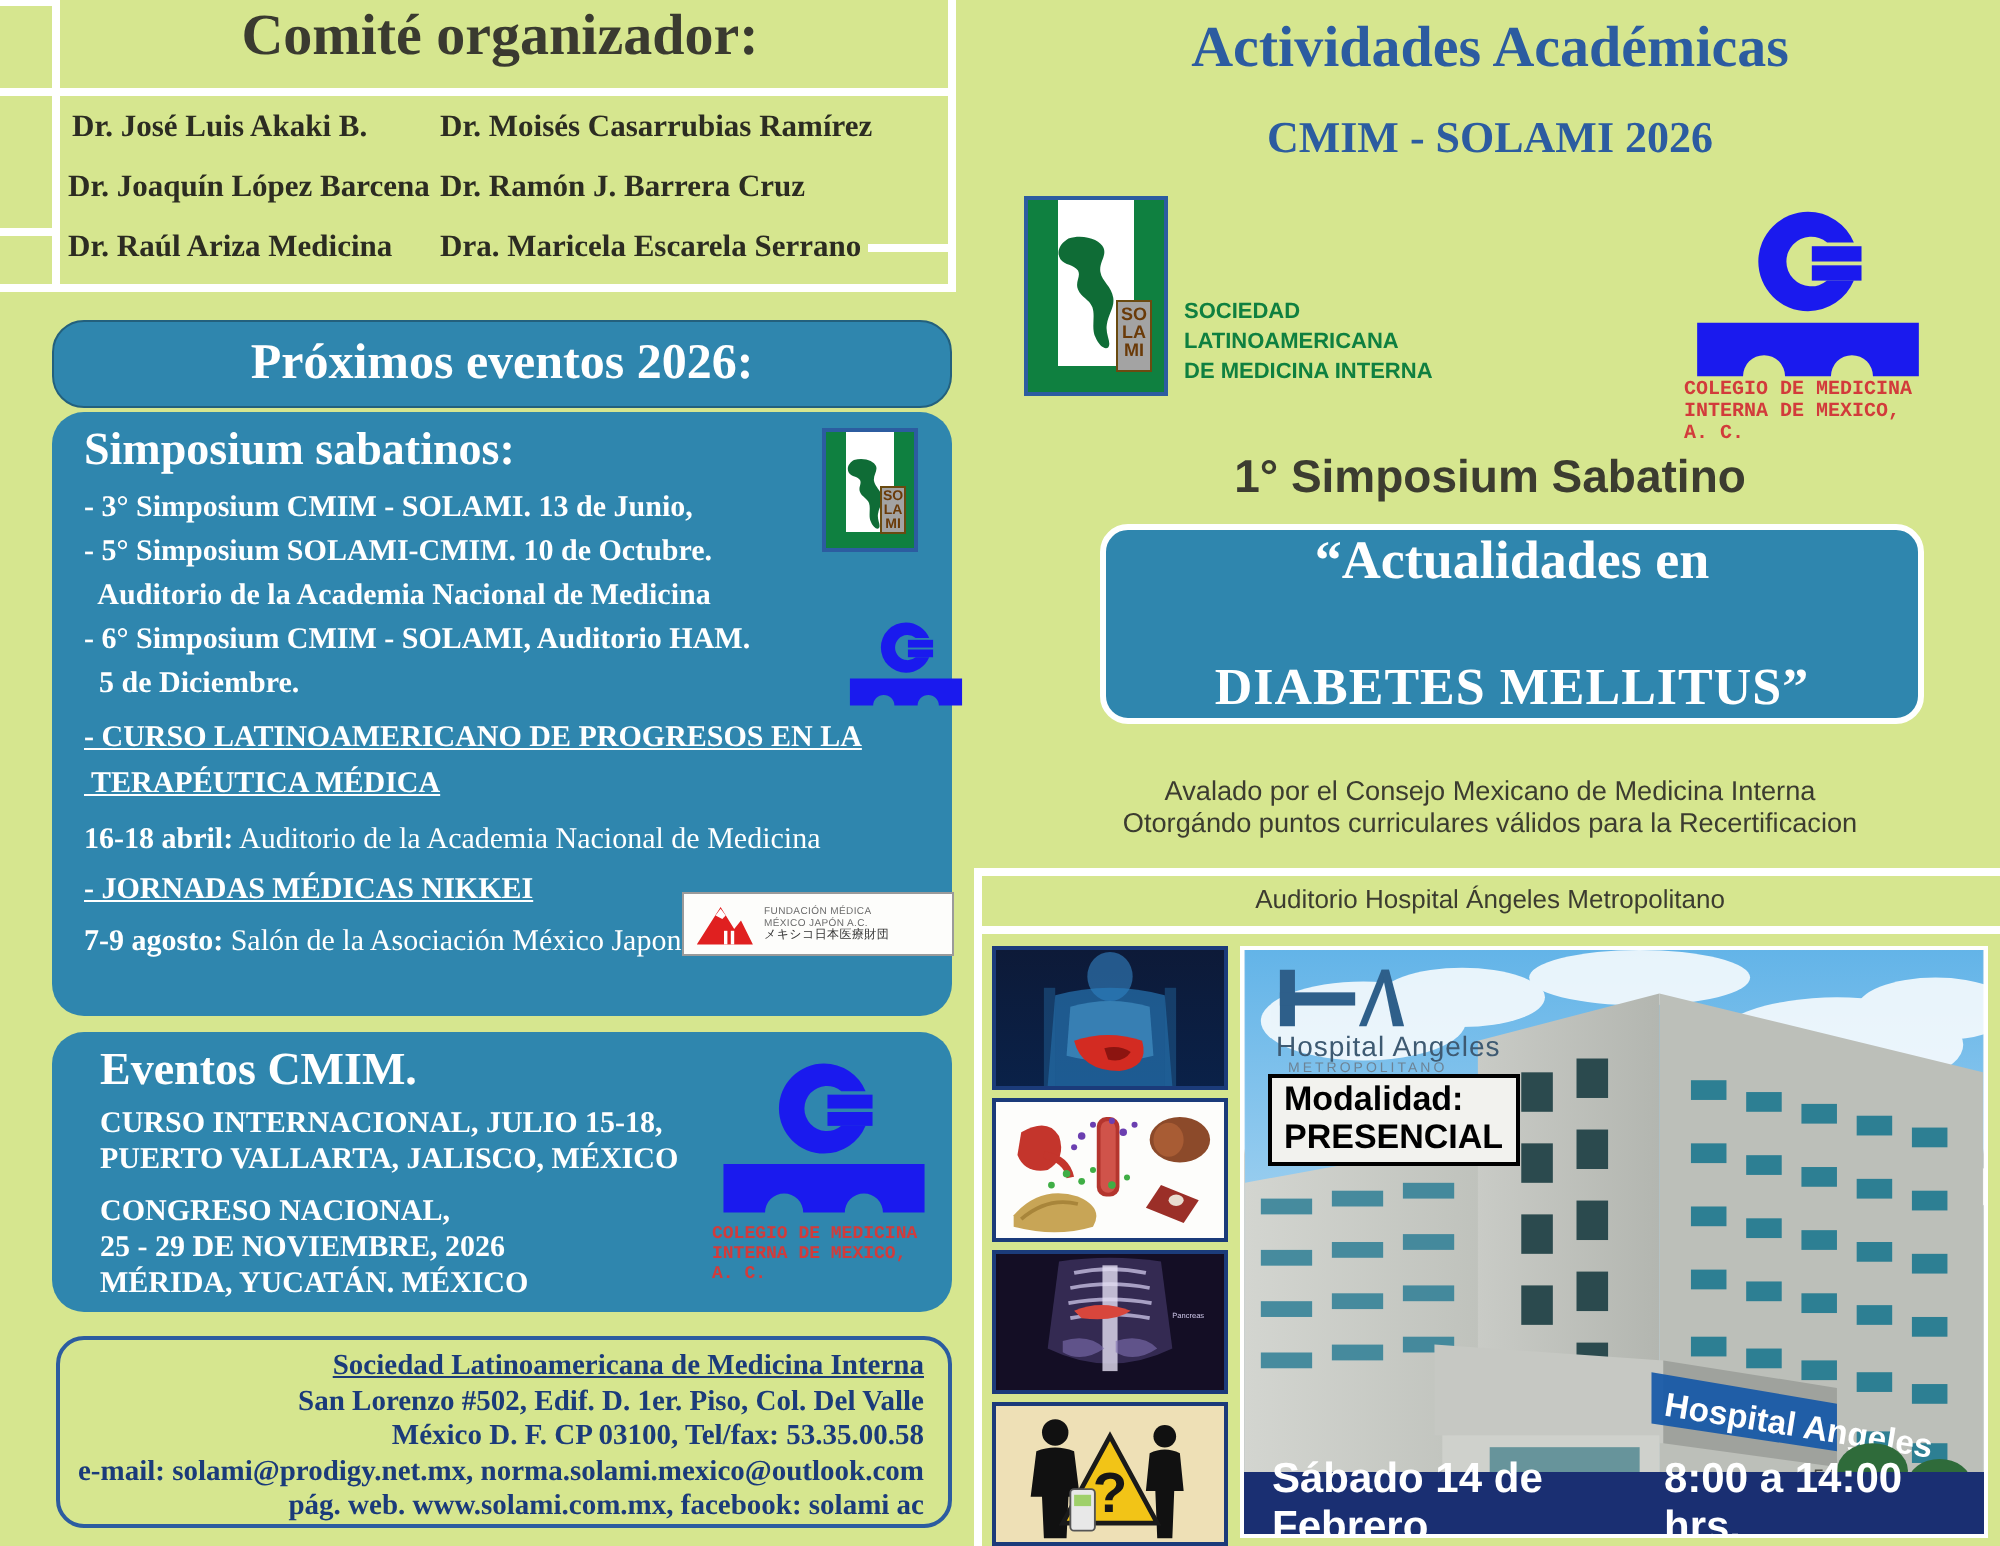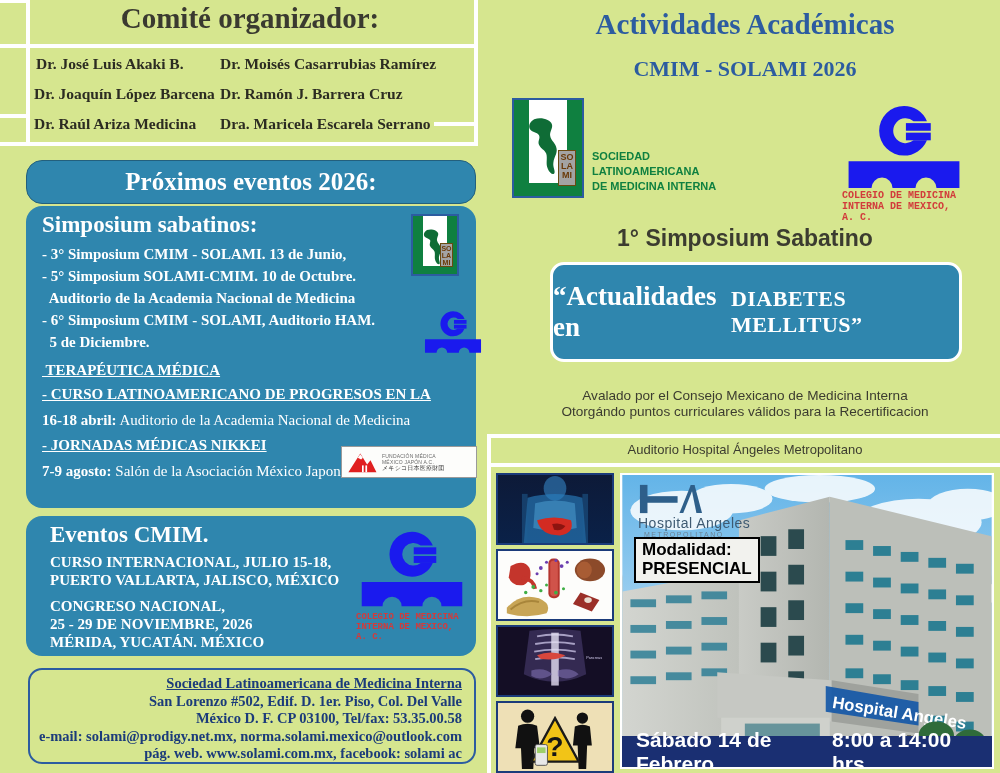--- a/index.html
+++ b/index.html
@@ -82,24 +82,24 @@
     font-family:"Liberation Serif", serif;
   }
   .r-simposium {
     position:absolute; left:0; top:225px; width:510px; text-align:center;
     font-size:23px; font-weight:bold; color:#3c3c30;
     font-family:"Liberation Sans", sans-serif;
   }
   .diabetes-box {
     position:absolute; left:60px; top:262px; width:412px; height:100px;
     background:#2f86ae; border:3px solid #ffffff; border-radius:14px;
-    display:flex; align-items:center; justify-content:space-between;
+    display:flex; flex-direction:column; align-items:center; justify-content:space-between;
   }
   .db-l1 { color:#fff; font-weight:bold; font-size:27px; font-family:"Liberation Serif", serif; }
-  .db-l2 { color:#fff; font-weight:bold; font-size:22px; font-family:"Liberation Serif", serif; letter-spacing:0.5px;}
+  .db-l2 { color:#fff; font-weight:bold; font-size:26px; font-family:"Liberation Serif", serif; letter-spacing:0.5px;}
   .aval {
     position:absolute; left:0; top:388px; width:510px; text-align:center;
     font-size:13.6px; line-height:16px; color:#3c3c30;
     font-family:"Liberation Sans", sans-serif;
   }
   .auditorio {
     position:absolute; left:0; top:442px; width:510px; text-align:center;
     font-size:13px; color:#3c3c30; font-family:"Liberation Sans", sans-serif;
   }
 
@@ -206,22 +206,22 @@
 
       <div style="position:absolute;left:16px;top:40px;width:380px;">
         <div class="ev-line" style="height:22px;">- 3° Simposium CMIM - SOLAMI. 13 de Junio,</div>
         <div class="ev-line" style="height:22px;">- 5° Simposium  SOLAMI-CMIM. 10 de Octubre.</div>
         <div class="ev-line" style="height:22px;white-space:pre;">  Auditorio de la Academia Nacional de Medicina</div>
         <div class="ev-line" style="height:22px;">- 6° Simposium CMIM - SOLAMI,  Auditorio HAM.</div>
         <div class="ev-line" style="height:22px;white-space:pre;">  5 de Diciembre.</div>
       </div>
 
       <div style="position:absolute;left:16px;top:155px;width:420px;">
+        <div class="ev-line u" style="height:22px;">- CURSO LATINOAMERICANO DE PROGRESOS EN LA</div>
         <div class="ev-line u" style="height:24px;white-space:pre;display:inline-block;"> TERAPÉUTICA MÉDICA</div>
-        <div class="ev-line u" style="height:22px;">- CURSO LATINOAMERICANO DE PROGRESOS EN LA</div>
         <div style="height:4px;"></div>
         <div class="ev-line" style="height:24px;">
           <span>16-18 abril:</span><span class="ev-norm" style="white-space:pre;"> Auditorio de la Academia Nacional de Medicina</span>
         </div>
         <div class="ev-line u" style="height:26px;display:inline-block;">- JORNADAS MÉDICAS NIKKEI</div>
         <div class="ev-line" style="height:22px;">
           <span>7-9 agosto:</span><span class="ev-norm" style="white-space:pre;"> Salón de la Asociación México Japonesa</span>
         </div>
       </div>
 

